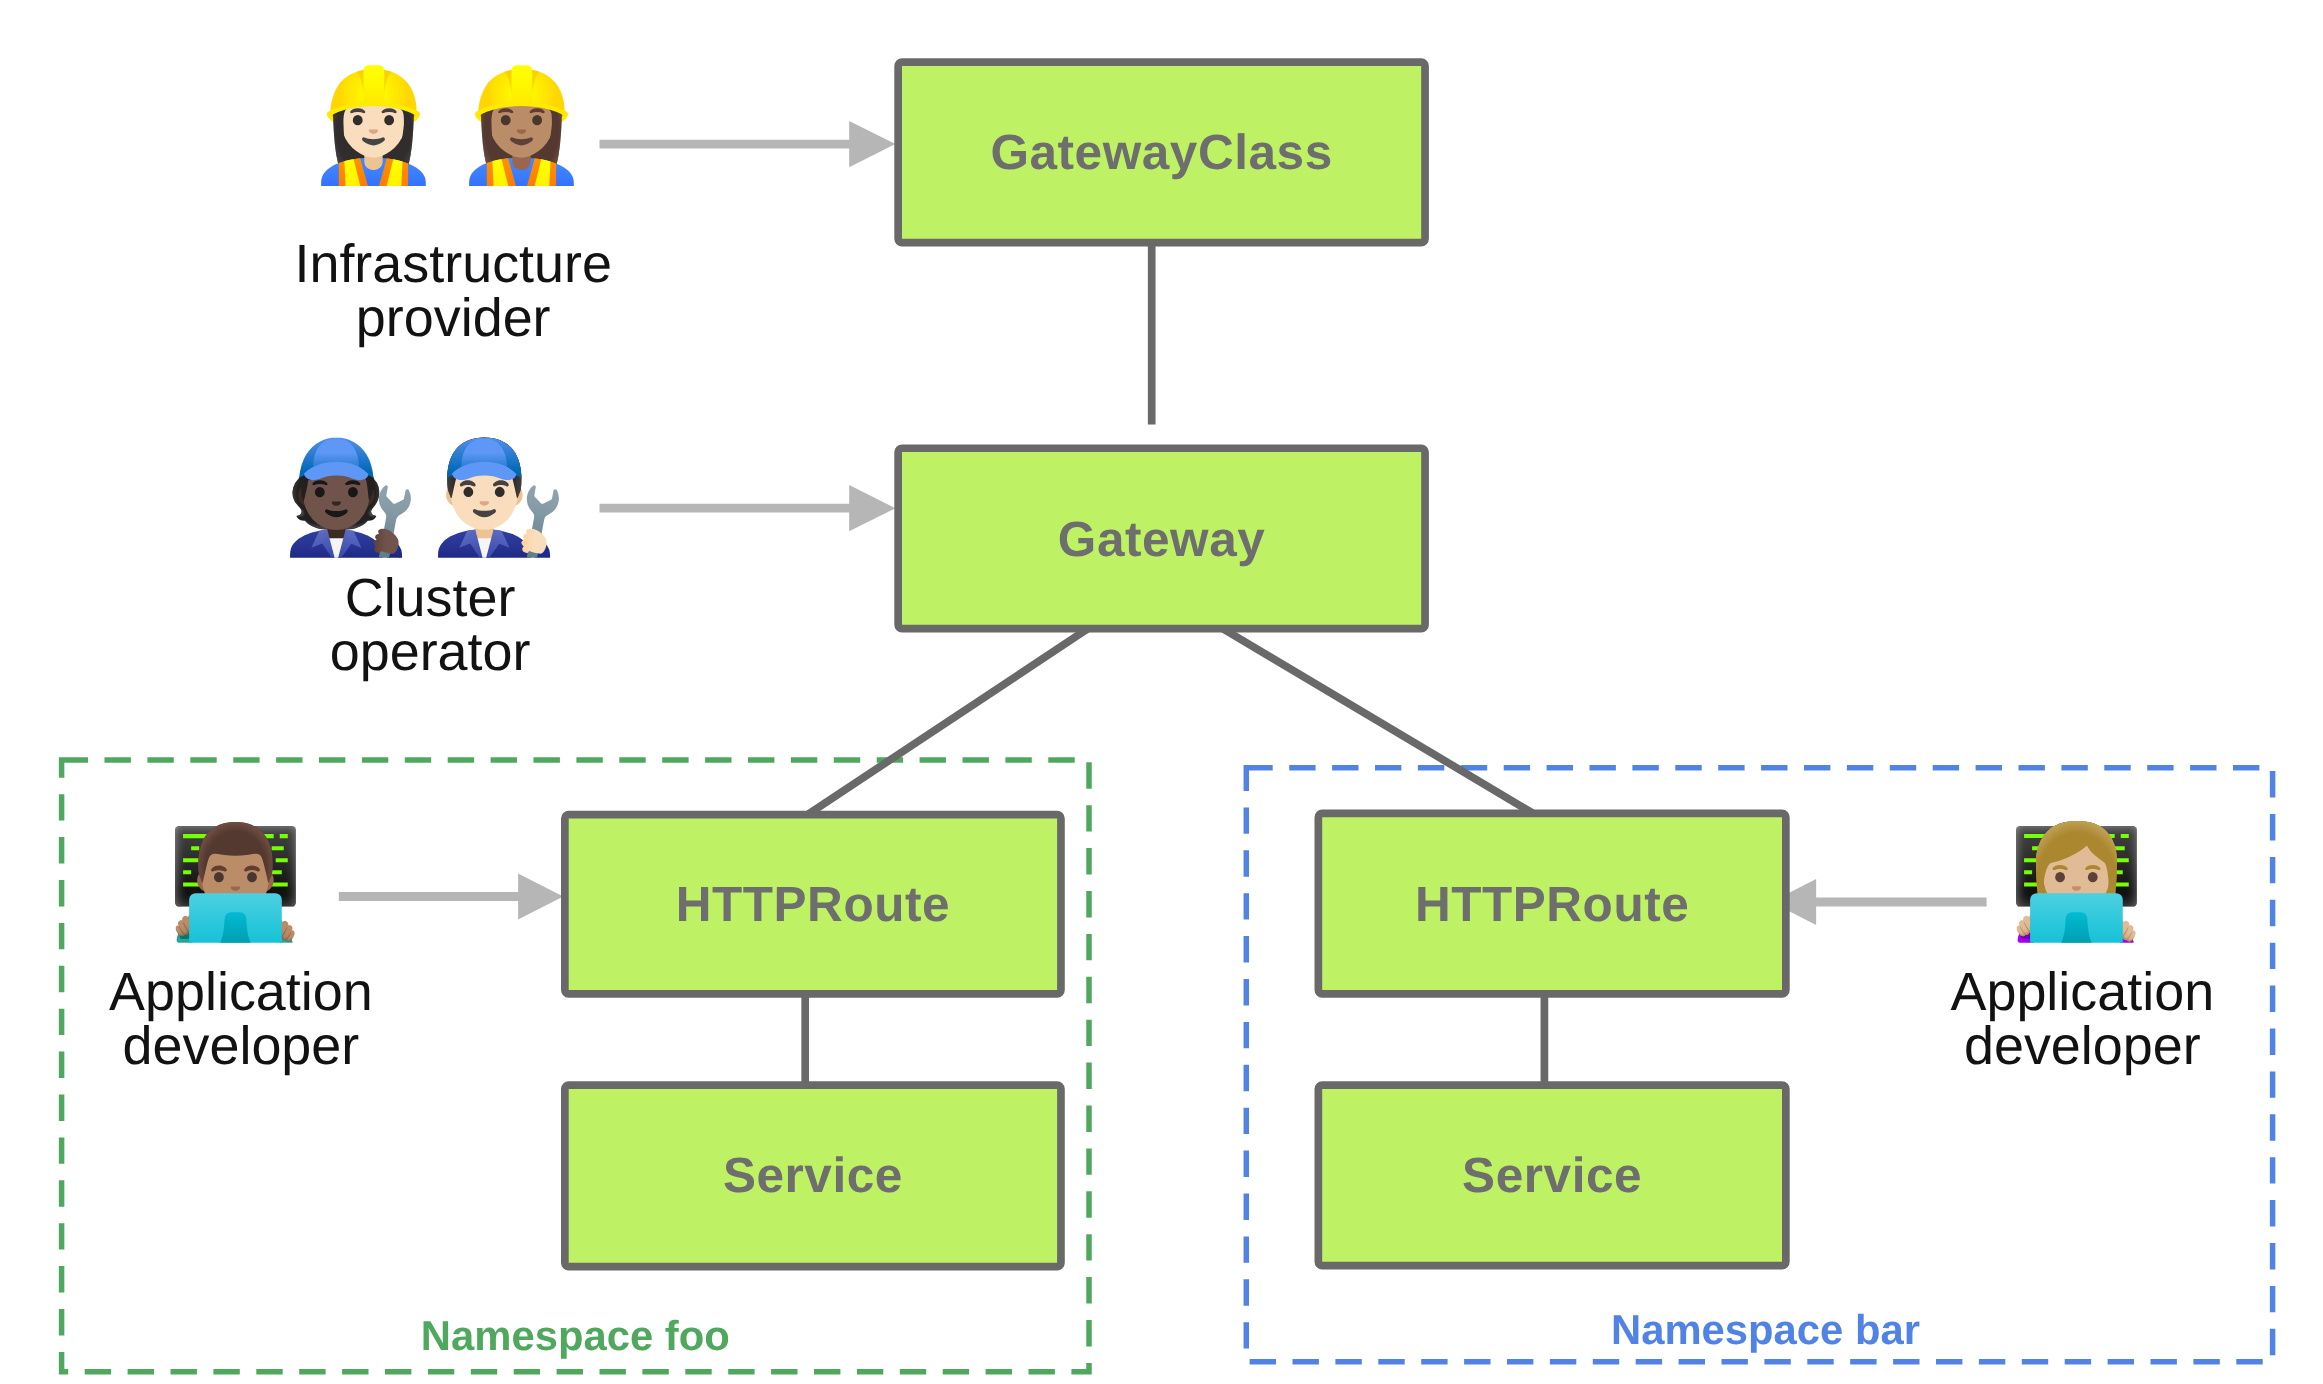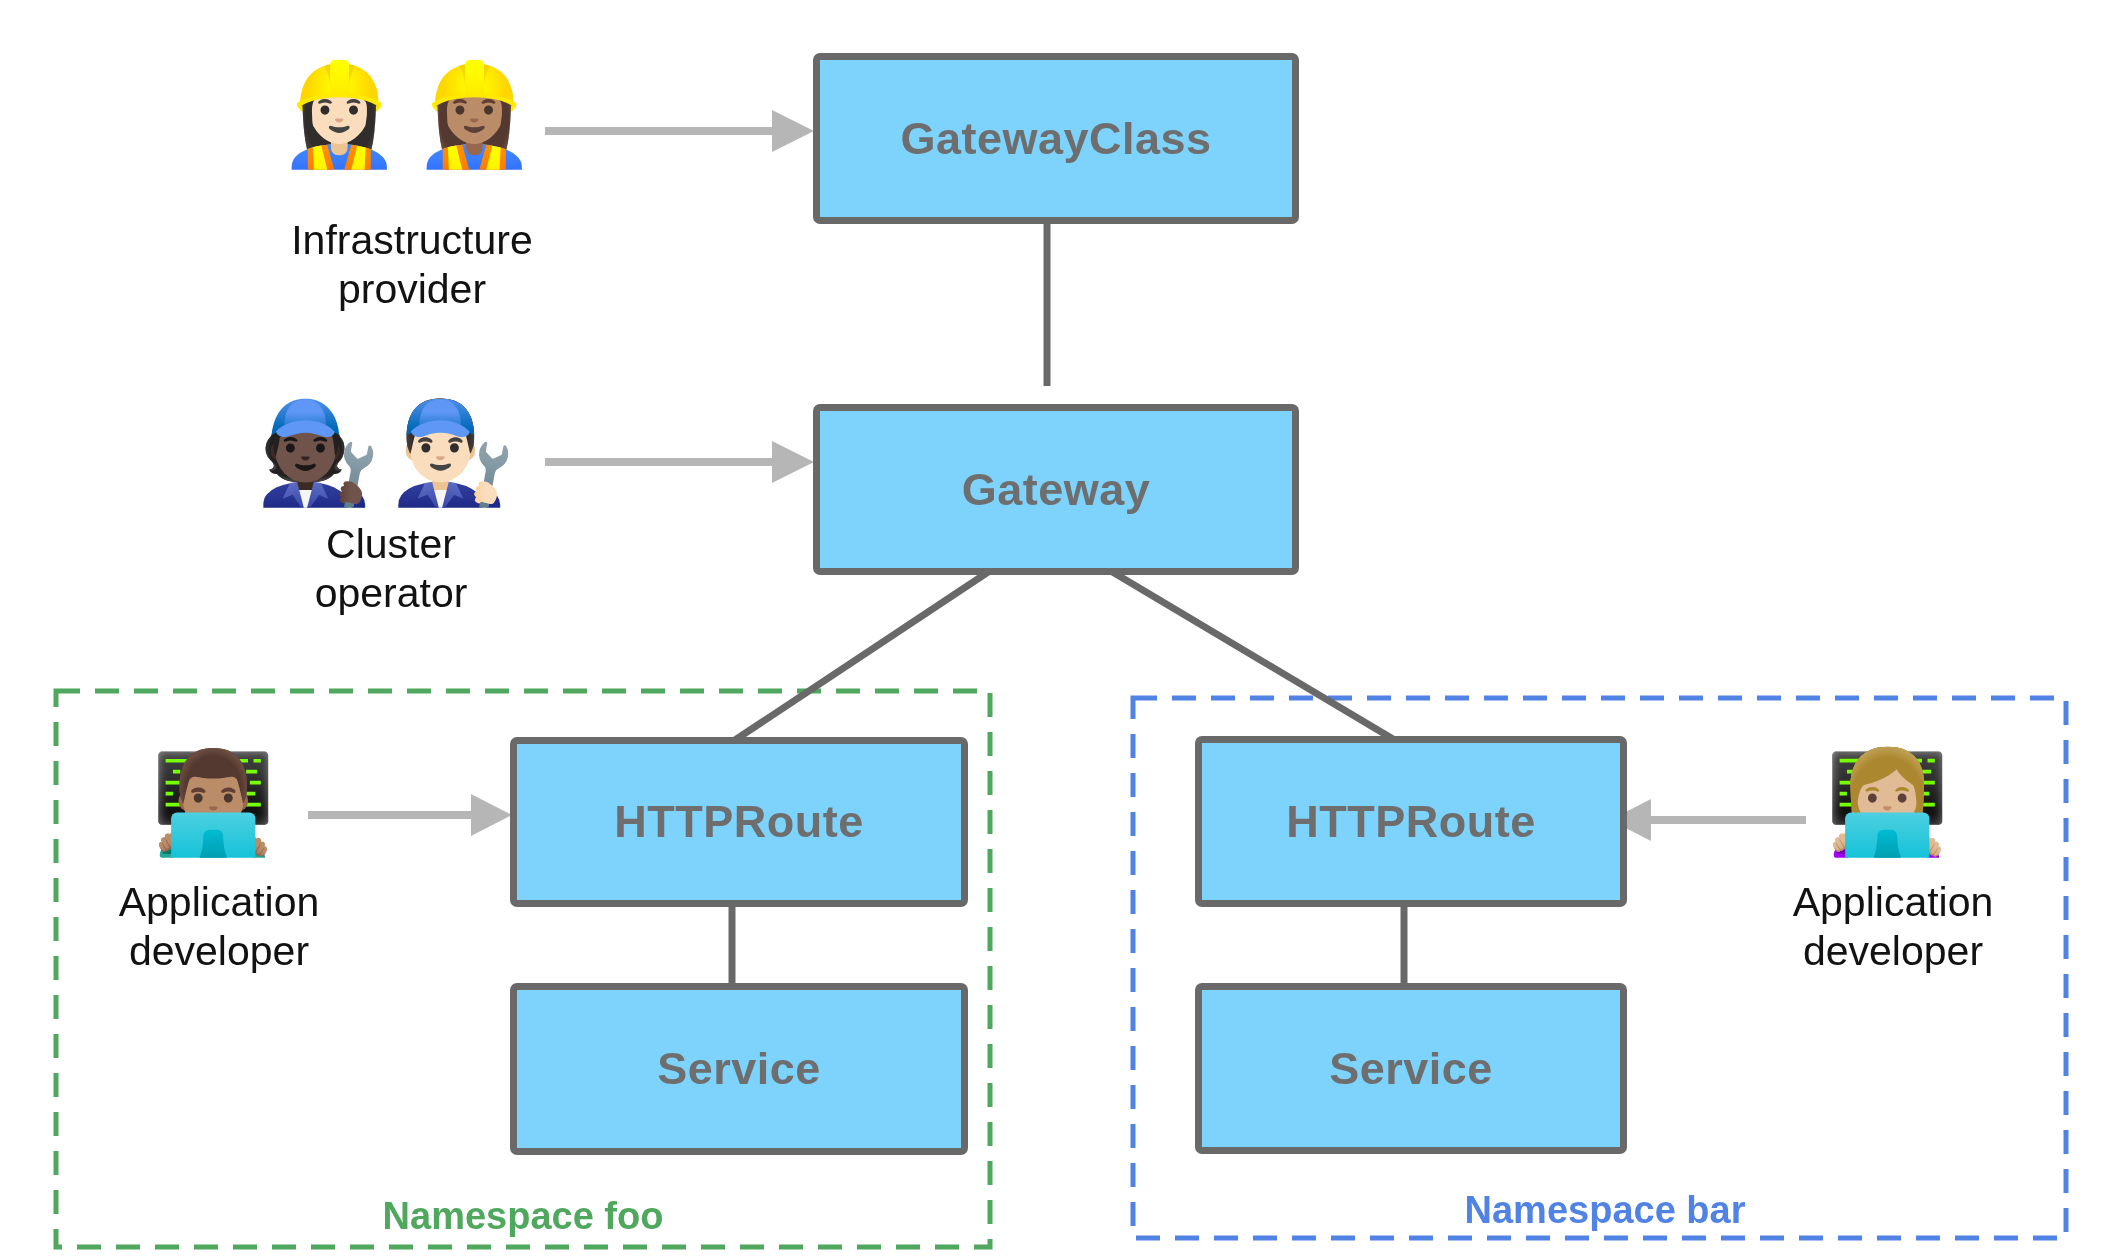--- a/index.html
+++ b/index.html
@@ -8,36 +8,36 @@
   .overlay{position:absolute;left:0;top:0;width:2112px;height:1258px;z-index:0;}
 
   .connector{stroke:var(--connector,#696969);stroke-width:7;fill:none;}
   .arrow-shaft{stroke:var(--arrow,#b6b6b6);stroke-width:8;}
   .arrow-head{fill:var(--arrow,#b6b6b6);stroke:none;}
   .ns-rect{fill:none;stroke-width:5;stroke-dasharray:24 15;}
   .ns-foo-stroke{stroke:var(--namespace-foo,#4FA85D);}
   .ns-bar-stroke{stroke:var(--namespace-bar,#5183E5);}
 
   .node{position:absolute;z-index:2;display:flex;align-items:center;justify-content:center;
-        background:#7dd3fc;border:7px solid var(--node-border,#696969);border-radius:7px;
+        background:#bef264;border:7px solid var(--node-border,#696969);border-radius:7px;
         color:var(--node-text,#6e6e6e);font-size:45px;font-weight:bold;letter-spacing:.5px;}
   .n-gatewayclass{left:813px;top:53px;width:472px;height:157px;}
   .n-gateway{left:813px;top:404px;width:472px;height:157px;}
   .n-httproute-foo{left:510px;top:737px;width:444px;height:156px;}
   .n-httproute-bar{left:1195px;top:736px;width:418px;height:157px;}
   .n-service-foo{left:510px;top:983px;width:444px;height:158px;}
   .n-service-bar{left:1195px;top:983px;width:418px;height:157px;}
 
   .persona{position:absolute;z-index:2;display:flex;flex-direction:column;align-items:center;text-align:center;}
   .p-infra{left:412px;top:58px;transform:translateX(-50%);}
   .p-cluster{left:391px;top:396px;transform:translateX(-50%);}
   .p-dev-foo{left:219px;top:746px;transform:translateX(-50%);}
   .p-dev-bar{left:1893px;top:746px;transform:translateX(-50%);}
   .emoji{font-size:100px;line-height:112px;letter-spacing:10px;white-space:nowrap;}
-  .plabel{font-size:41px;line-height:49px;color:var(--persona-text,#121212);white-space:nowrap;}
+  .plabel{font-size:49px;line-height:49px;color:var(--persona-text,#121212);white-space:nowrap;}
   .p-infra .plabel{margin-top:46px;}
   .p-cluster .plabel{margin-top:12px;}
   .p-dev-foo .plabel,.p-dev-bar .plabel{margin-top:20px;}
 
   .ns-label{position:absolute;z-index:2;transform:translate(-50%,-50%);
             font-size:38px;font-weight:bold;white-space:nowrap;}
   .ns-label-foo{left:523px;top:1216px;color:var(--namespace-foo,#4FA85D);}
   .ns-label-bar{left:1605px;top:1210px;color:var(--namespace-bar,#5183E5);}
 </style>
 </head>

